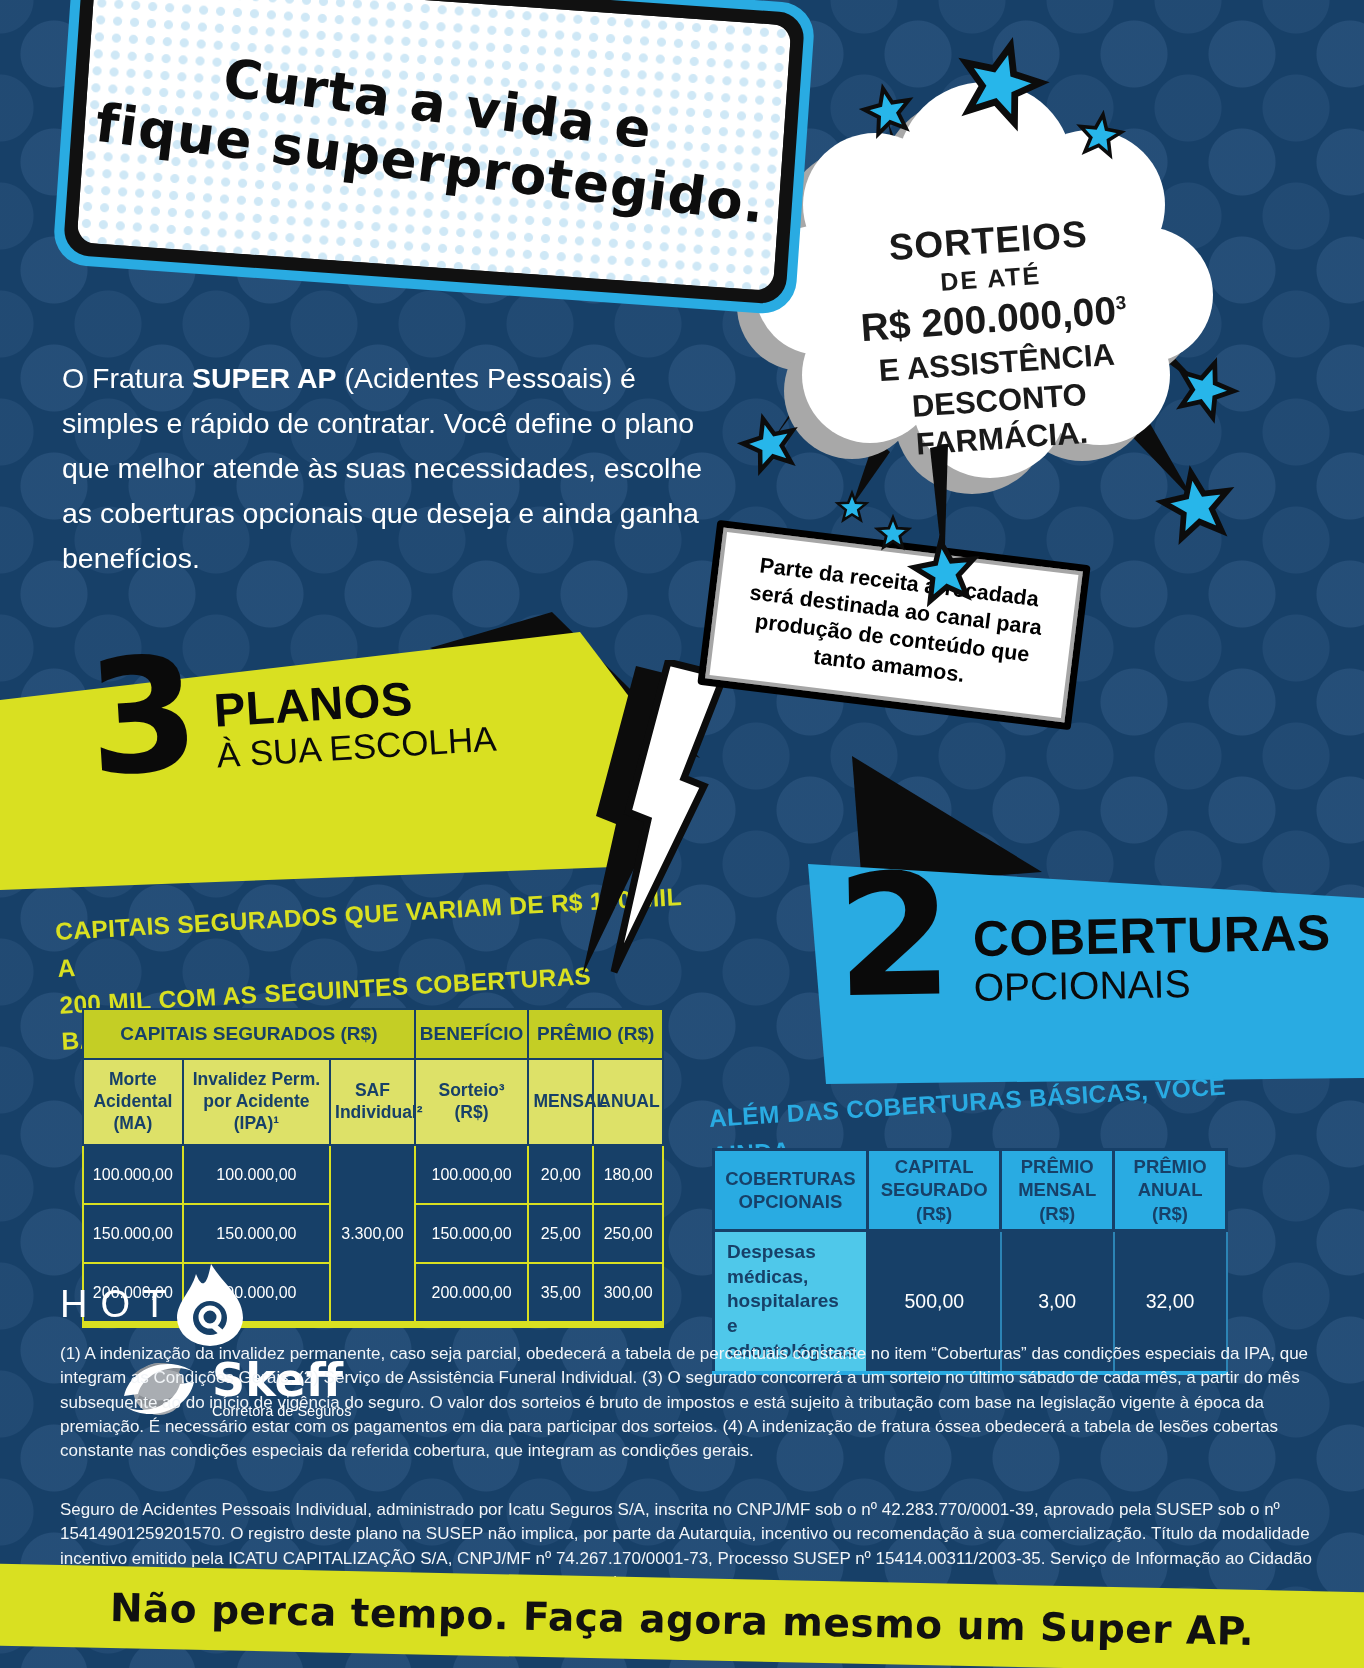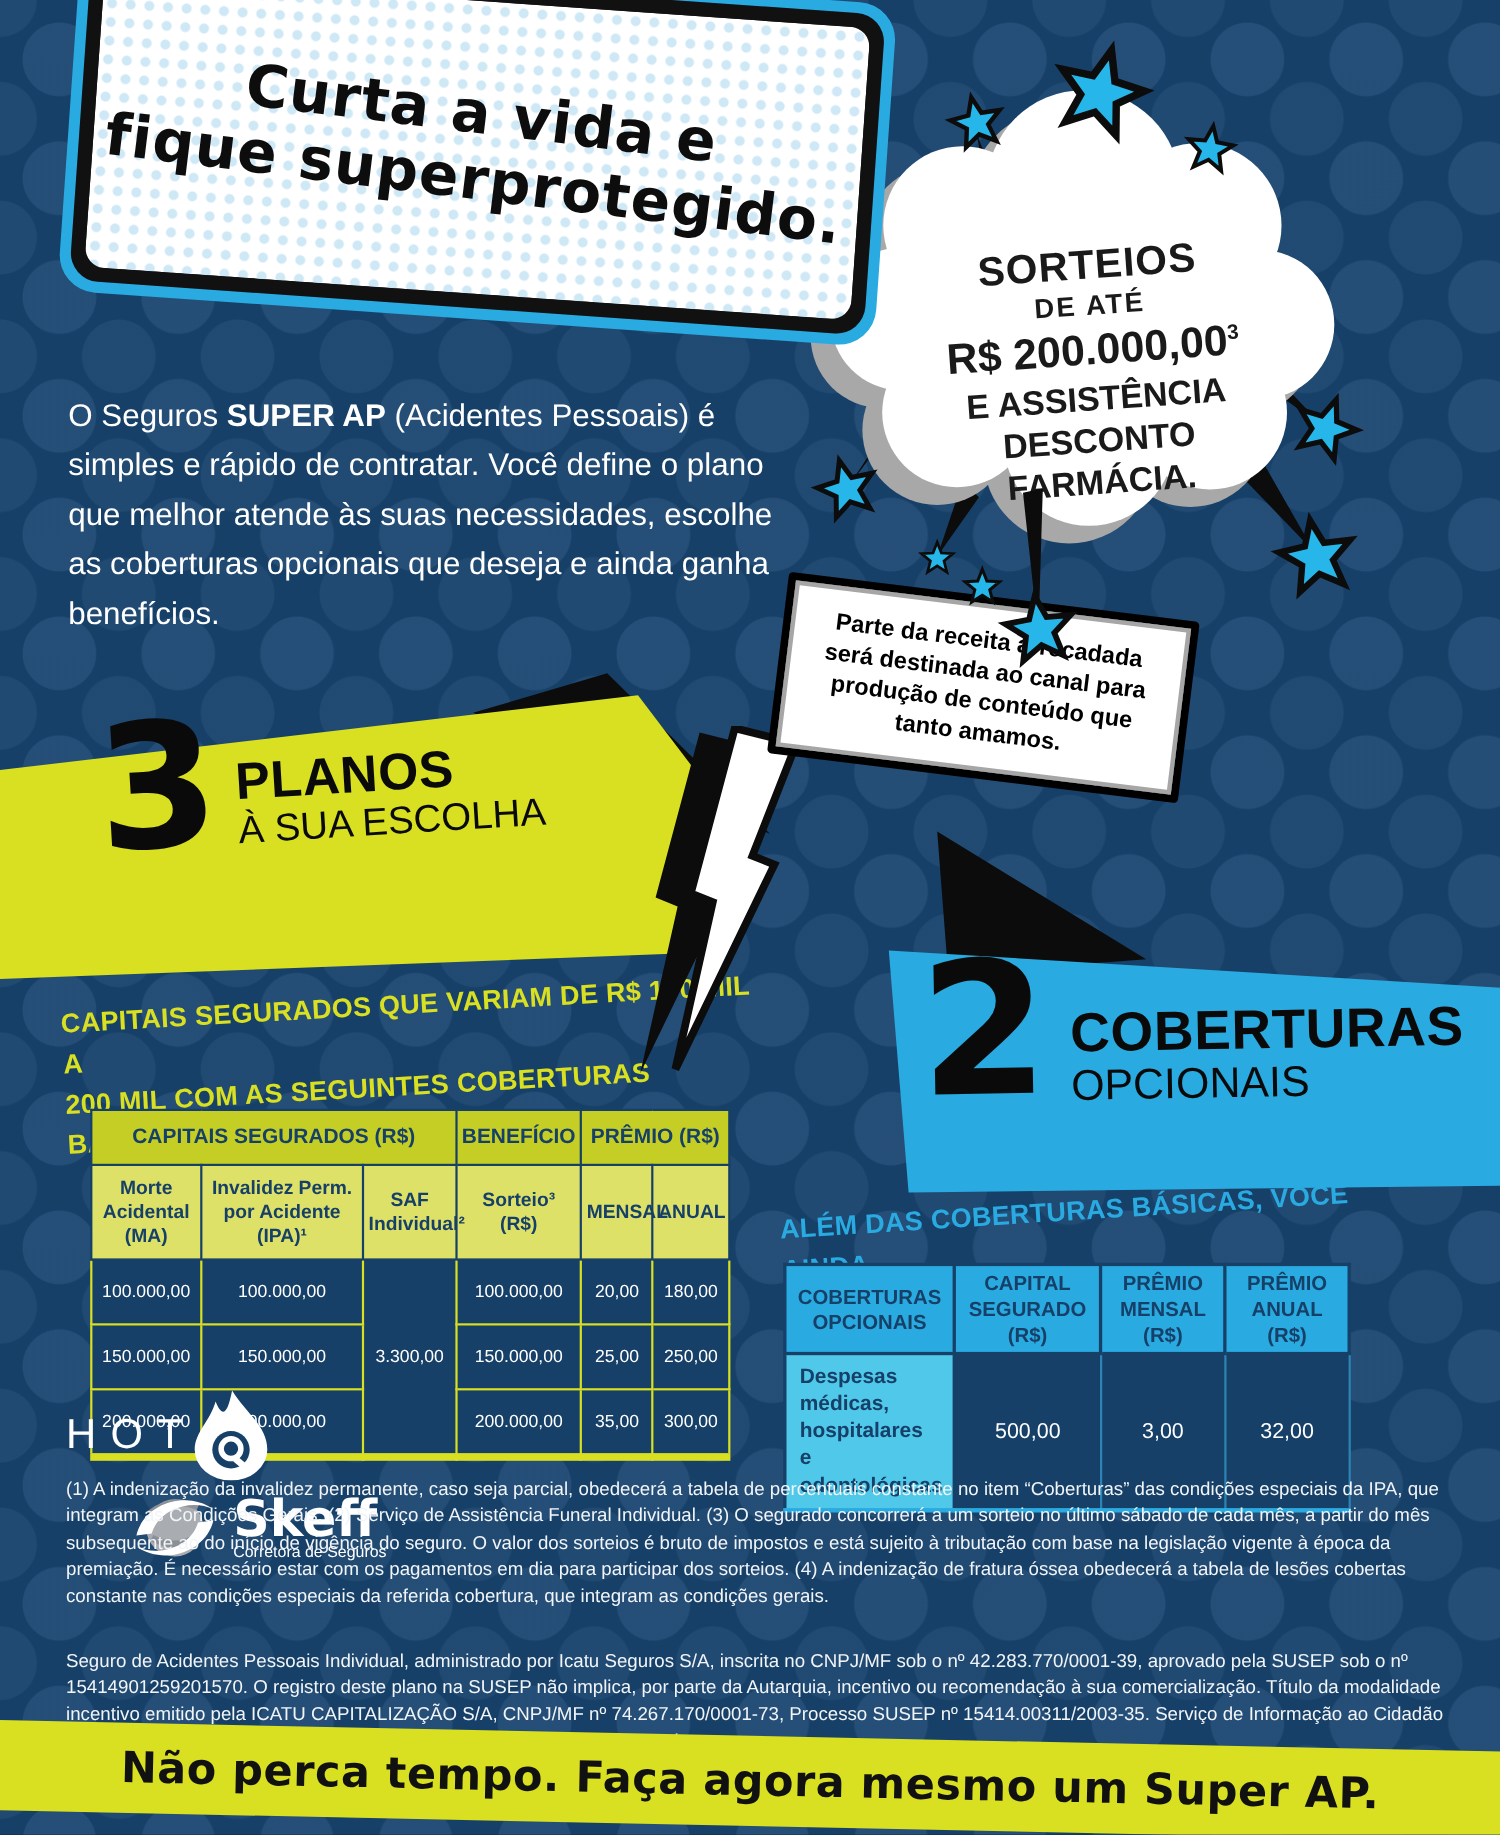--- a/index.html
+++ b/index.html
@@ -195,21 +195,21 @@
       <div class="hero-white">
         <div class="hero-text">
           <div>Curta a vida e</div>
           <div>fique superprotegido.</div>
         </div>
       </div>
     </div>
   </div>
 
   <div class="abs intro">
-    <span>O Seguros </span><b>SUPER AP</b><span> (Acidentes Pessoais) é simples e rápido de contratar. Você define o plano que melhor atende às suas necessidades, escolhe as coberturas opcionais que deseja e ainda ganha benefícios.</span>
+    <span>O Fratura </span><b>SUPER AP</b><span> (Acidentes Pessoais) é simples e rápido de contratar. Você define o plano que melhor atende às suas necessidades, escolhe as coberturas opcionais que deseja e ainda ganha benefícios.</span>
   </div>
 
   <svg class="abs bolt-svg" width="240" height="330" viewBox="0 0 240 330">
     <path d="M112,2 L168,16 L128,118 L148,126 L58,312 L92,160 L72,152 Z" fill="#0c0c0c" transform="translate(-32,4)"></path>
     <path d="M112,2 L168,16 L128,118 L148,126 L58,312 L92,160 L72,152 Z" fill="#ffffff" stroke="#0c0c0c" stroke-width="7"></path>
   </svg>
 
   <div class="abs bubble">
     <span>Parte da receita arrecadada será destinada ao canal para produção de conteúdo que tanto amamos.</span>
   </div>

